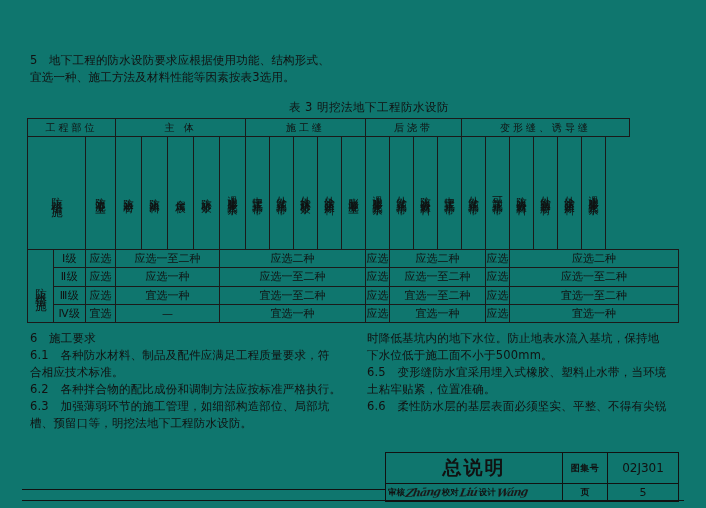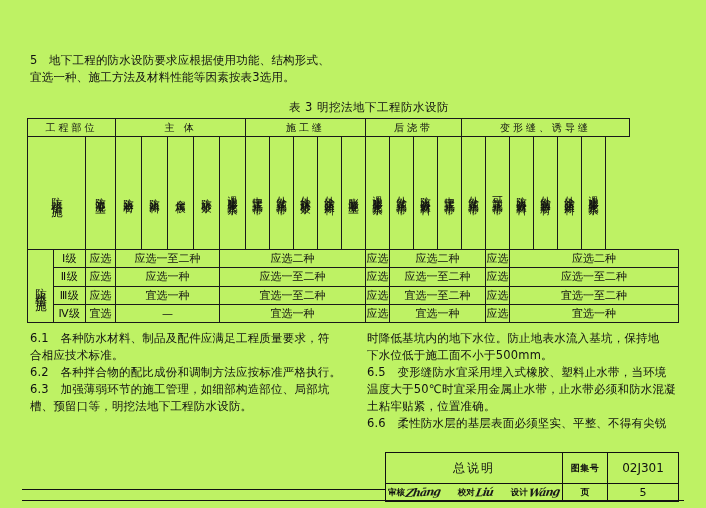--- a/index.html
+++ b/index.html
@@ -6,21 +6,21 @@
   body{
     width:706px;height:508px;
     background:#ffffff;
     font-family:"DejaVu Sans","Liberation Sans",sans-serif;
     color:#111;
     overflow:hidden;
     position:relative;
   }
   .page{
     position:absolute;left:0;top:0;width:706px;height:508px;
-    background:#bef264;
+    background:#0f766e;
   }
   .para{
     font-size:11.5px;
     line-height:17px;
     letter-spacing:0.2px;
     white-space:pre;
   }
   .intro{
     position:absolute;left:30px;top:52px;width:650px;
   }
@@ -74,35 +74,35 @@
     position:absolute;left:385px;top:452px;
     width:294px;height:50px;
     border:1.3px solid #111;
     box-sizing:border-box;
     display:flex;flex-direction:column;
   }
   .frow1{ display:flex;height:31px; }
   .frow2{ display:flex;height:17px;border-top:1.2px solid #111; }
   .f-title{
     flex:0 0 176px;display:flex;align-items:center;justify-content:center;
-    font-size:12px;font-weight:normal;letter-spacing:2px;
+    font-size:19px;font-weight:bold;letter-spacing:2px;
   }
   .f-numlbl{
     flex:0 0 44px;border-left:1.2px solid #111;
     display:flex;align-items:center;justify-content:center;
     font-size:9px;font-weight:bold;letter-spacing:0.5px;
   }
   .f-num{
     flex:1;border-left:1.2px solid #111;
     display:flex;align-items:center;justify-content:center;
     font-size:12px;
   }
   .f-sign{
     flex:0 0 176px;display:flex;align-items:center;
-    font-size:8.5px;font-weight:bold;overflow:hidden;gap:16px;
+    font-size:8.5px;font-weight:bold;overflow:hidden;
   }
   .sgroup{display:flex;align-items:center;height:17px;}
   .slbl{padding:0 1px 0 2px;letter-spacing:0;}
   .sig{
     font-family:"DejaVu Serif","Liberation Serif",serif;
     font-style:italic;font-weight:bold;font-size:11px;
     color:#1a1a1a;
     transform:skewX(-12deg) rotate(-3deg);
     display:inline-block;
     white-space:nowrap;
@@ -249,32 +249,32 @@
       <td colspan="6">宜选一种</td>
       <td>应选</td>
       <td colspan="4">宜选一种</td>
       <td>应选</td>
       <td colspan="6">宜选一种</td>
     </tr>
   </tbody>
     </table>
 
   <div class="colL">
+    <div class="para">6   施工要求</div>
     <div class="para">6.1   各种防水材料、制品及配件应满足工程质量要求，符</div>
     <div class="para">合相应技术标准。</div>
     <div class="para">6.2   各种拌合物的配比成份和调制方法应按标准严格执行。</div>
     <div class="para">6.3   加强薄弱环节的施工管理，如细部构造部位、局部坑</div>
     <div class="para">槽、预留口等，明挖法地下工程防水设防。</div>
   </div>
 
   <div class="colR">
     <div class="para">时降低基坑内的地下水位。防止地表水流入基坑，保持地</div>
     <div class="para">下水位低于施工面不小于500mm。</div>
     <div class="para">6.5   变形缝防水宜采用埋入式橡胶、塑料止水带，当环境</div>
-    <div class="para">温度大于50℃时宜采用金属止水带，止水带必须和防水混凝</div>
     <div class="para">土粘牢贴紧，位置准确。</div>
     <div class="para">6.6   柔性防水层的基层表面必须坚实、平整、不得有尖锐</div>
   </div>
 
   <div class="bottomrule"></div>
   <div class="footer">
     <div class="frow1">
       <div class="f-title">总说明</div>
       <div class="f-numlbl">图集号</div>
       <div class="f-num">02J301</div>

